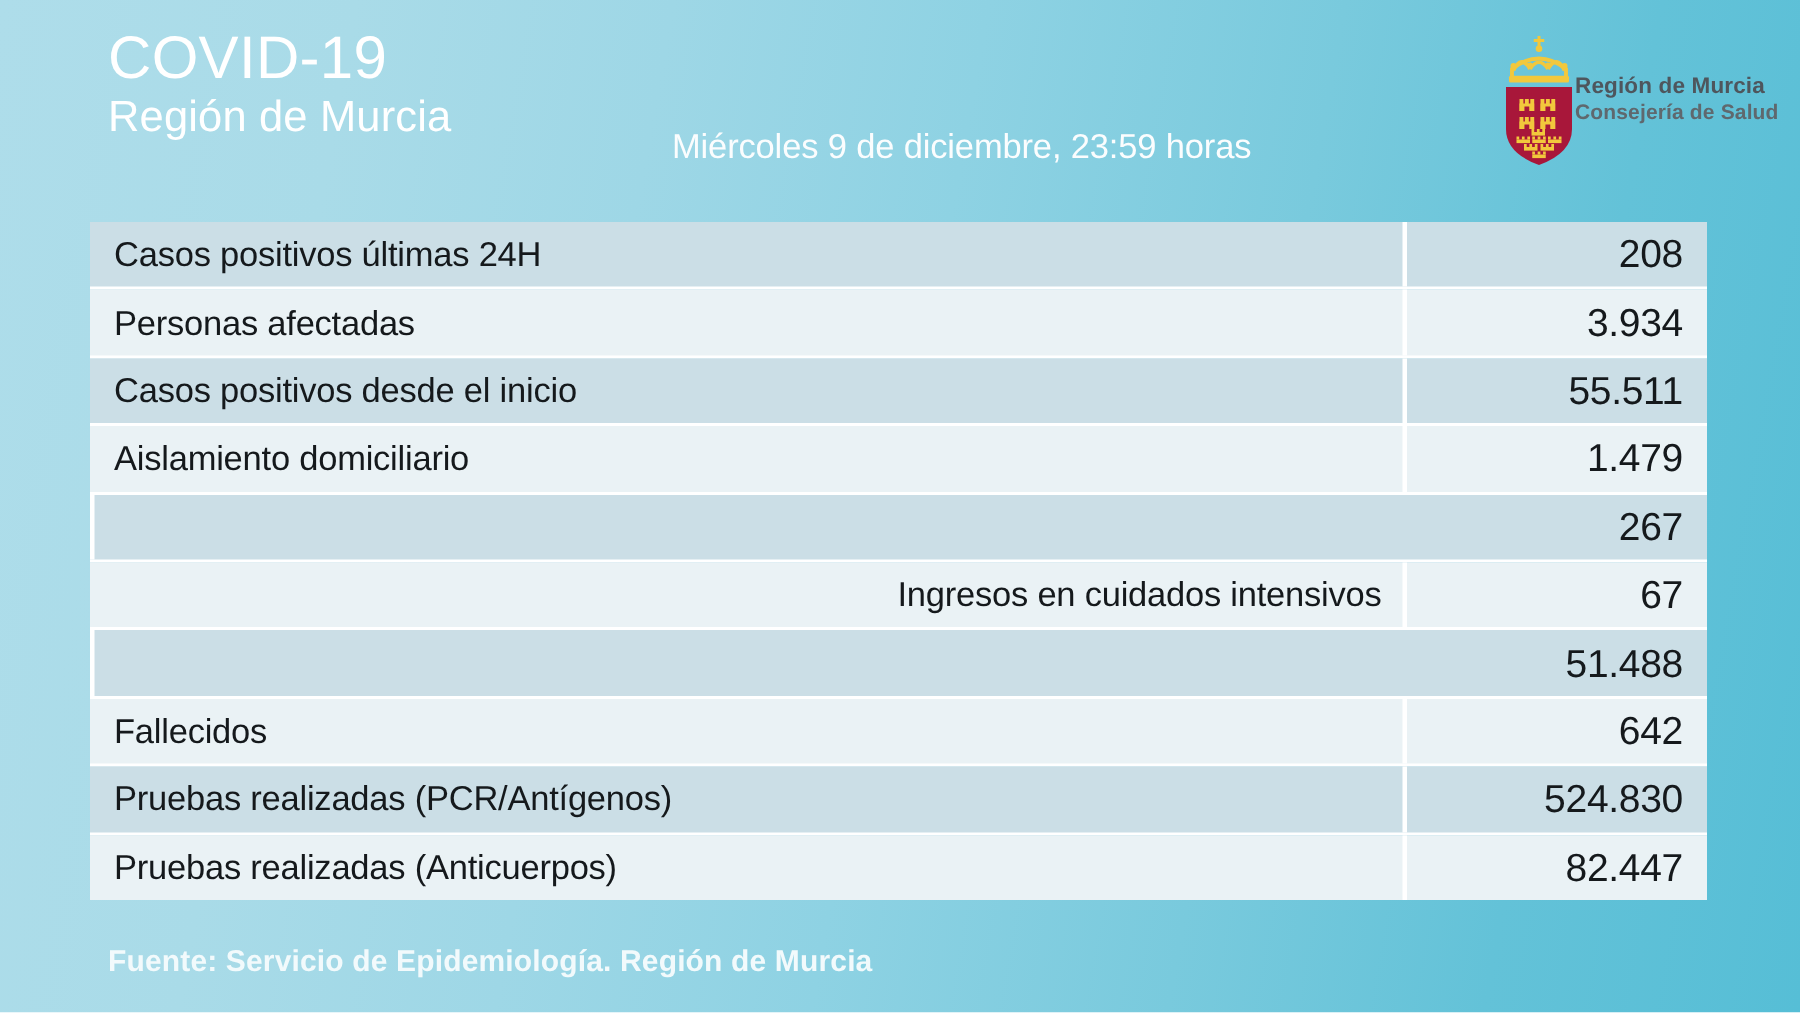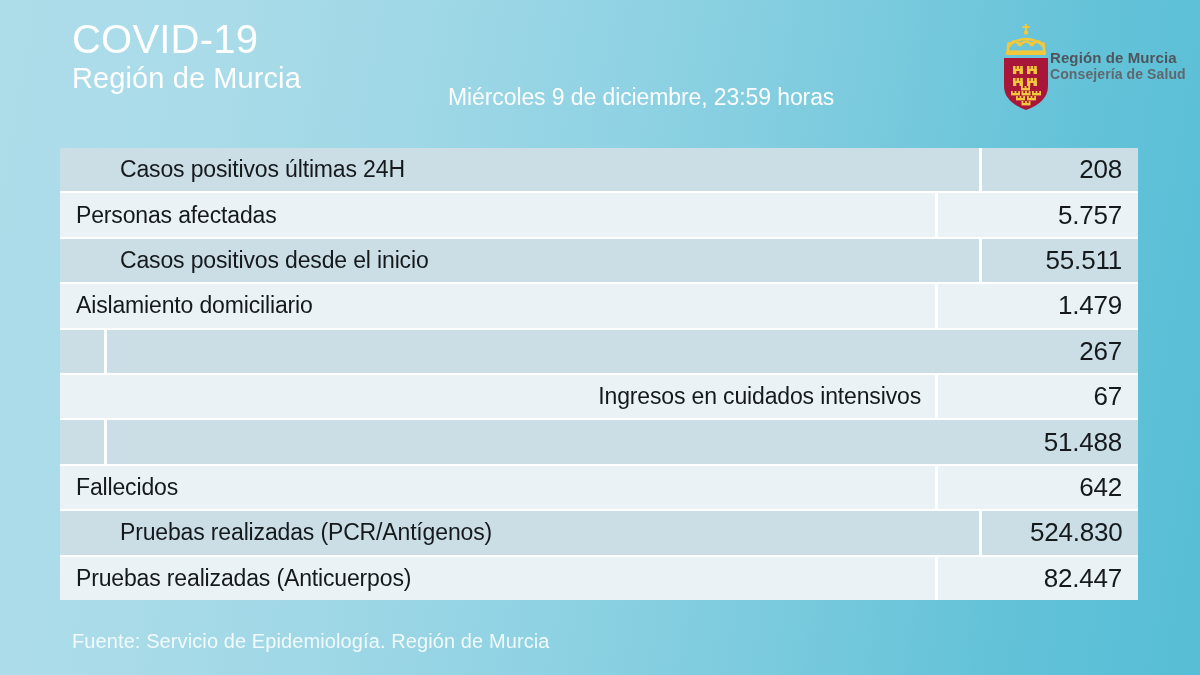--- a/index.html
+++ b/index.html
@@ -122,21 +122,21 @@
     display: flex;
     align-items: center;
     position: relative;
     border-bottom: 2px solid #ffffff;
     box-sizing: border-box;
   }
   .stat-row:last-child {
     border-bottom: none;
     justify-content: flex-end;
   }
-  .stat-row.odd  { background: #cbdee6; padding-left: 44px; }
+  .stat-row.odd  { background: #cbdee6; }
   .stat-row.even { background: #eaf2f5; }
 
   .stat-label {
     flex: 0 0 875px;
     padding-left: 16px;
     padding-right: 14px;
     font-size: 23px;
     font-weight: 400;
     color: #15191c;
     white-space: nowrap;
@@ -162,21 +162,21 @@
     letter-spacing: -0.2px;
     margin-left: 48px;
   }
 
   
   #footer-text {
     position: absolute;
     left: 72px;
     top: 630px;
     font-size: 20px;
-    font-weight: 400;
+    font-weight: 700;
     color: #f2fafc;
     white-space: nowrap;
     letter-spacing: 0.1px;
   }
 </style>
 </head>
 <body>
 
 <div id="page">
 
@@ -297,21 +297,21 @@
 
   <div id="stats-table">
       <div class="stat-row odd">
         <div class="stat-label">Casos positivos últimas 24H</div>
         <div class="col-divider"></div>
         <div class="stat-value">208</div>
       </div>
       <div class="stat-row even">
         <div class="stat-label">Personas afectadas</div>
         <div class="col-divider"></div>
-        <div class="stat-value">5.757</div>
+        <div class="stat-value">3.934</div>
       </div>
       <div class="stat-row odd">
         <div class="stat-label">Casos positivos desde el inicio</div>
         <div class="col-divider"></div>
         <div class="stat-value">55.511</div>
       </div>
       <div class="stat-row even">
         <div class="stat-label">Aislamiento domiciliario</div>
         <div class="col-divider"></div>
         <div class="stat-value">1.479</div>

